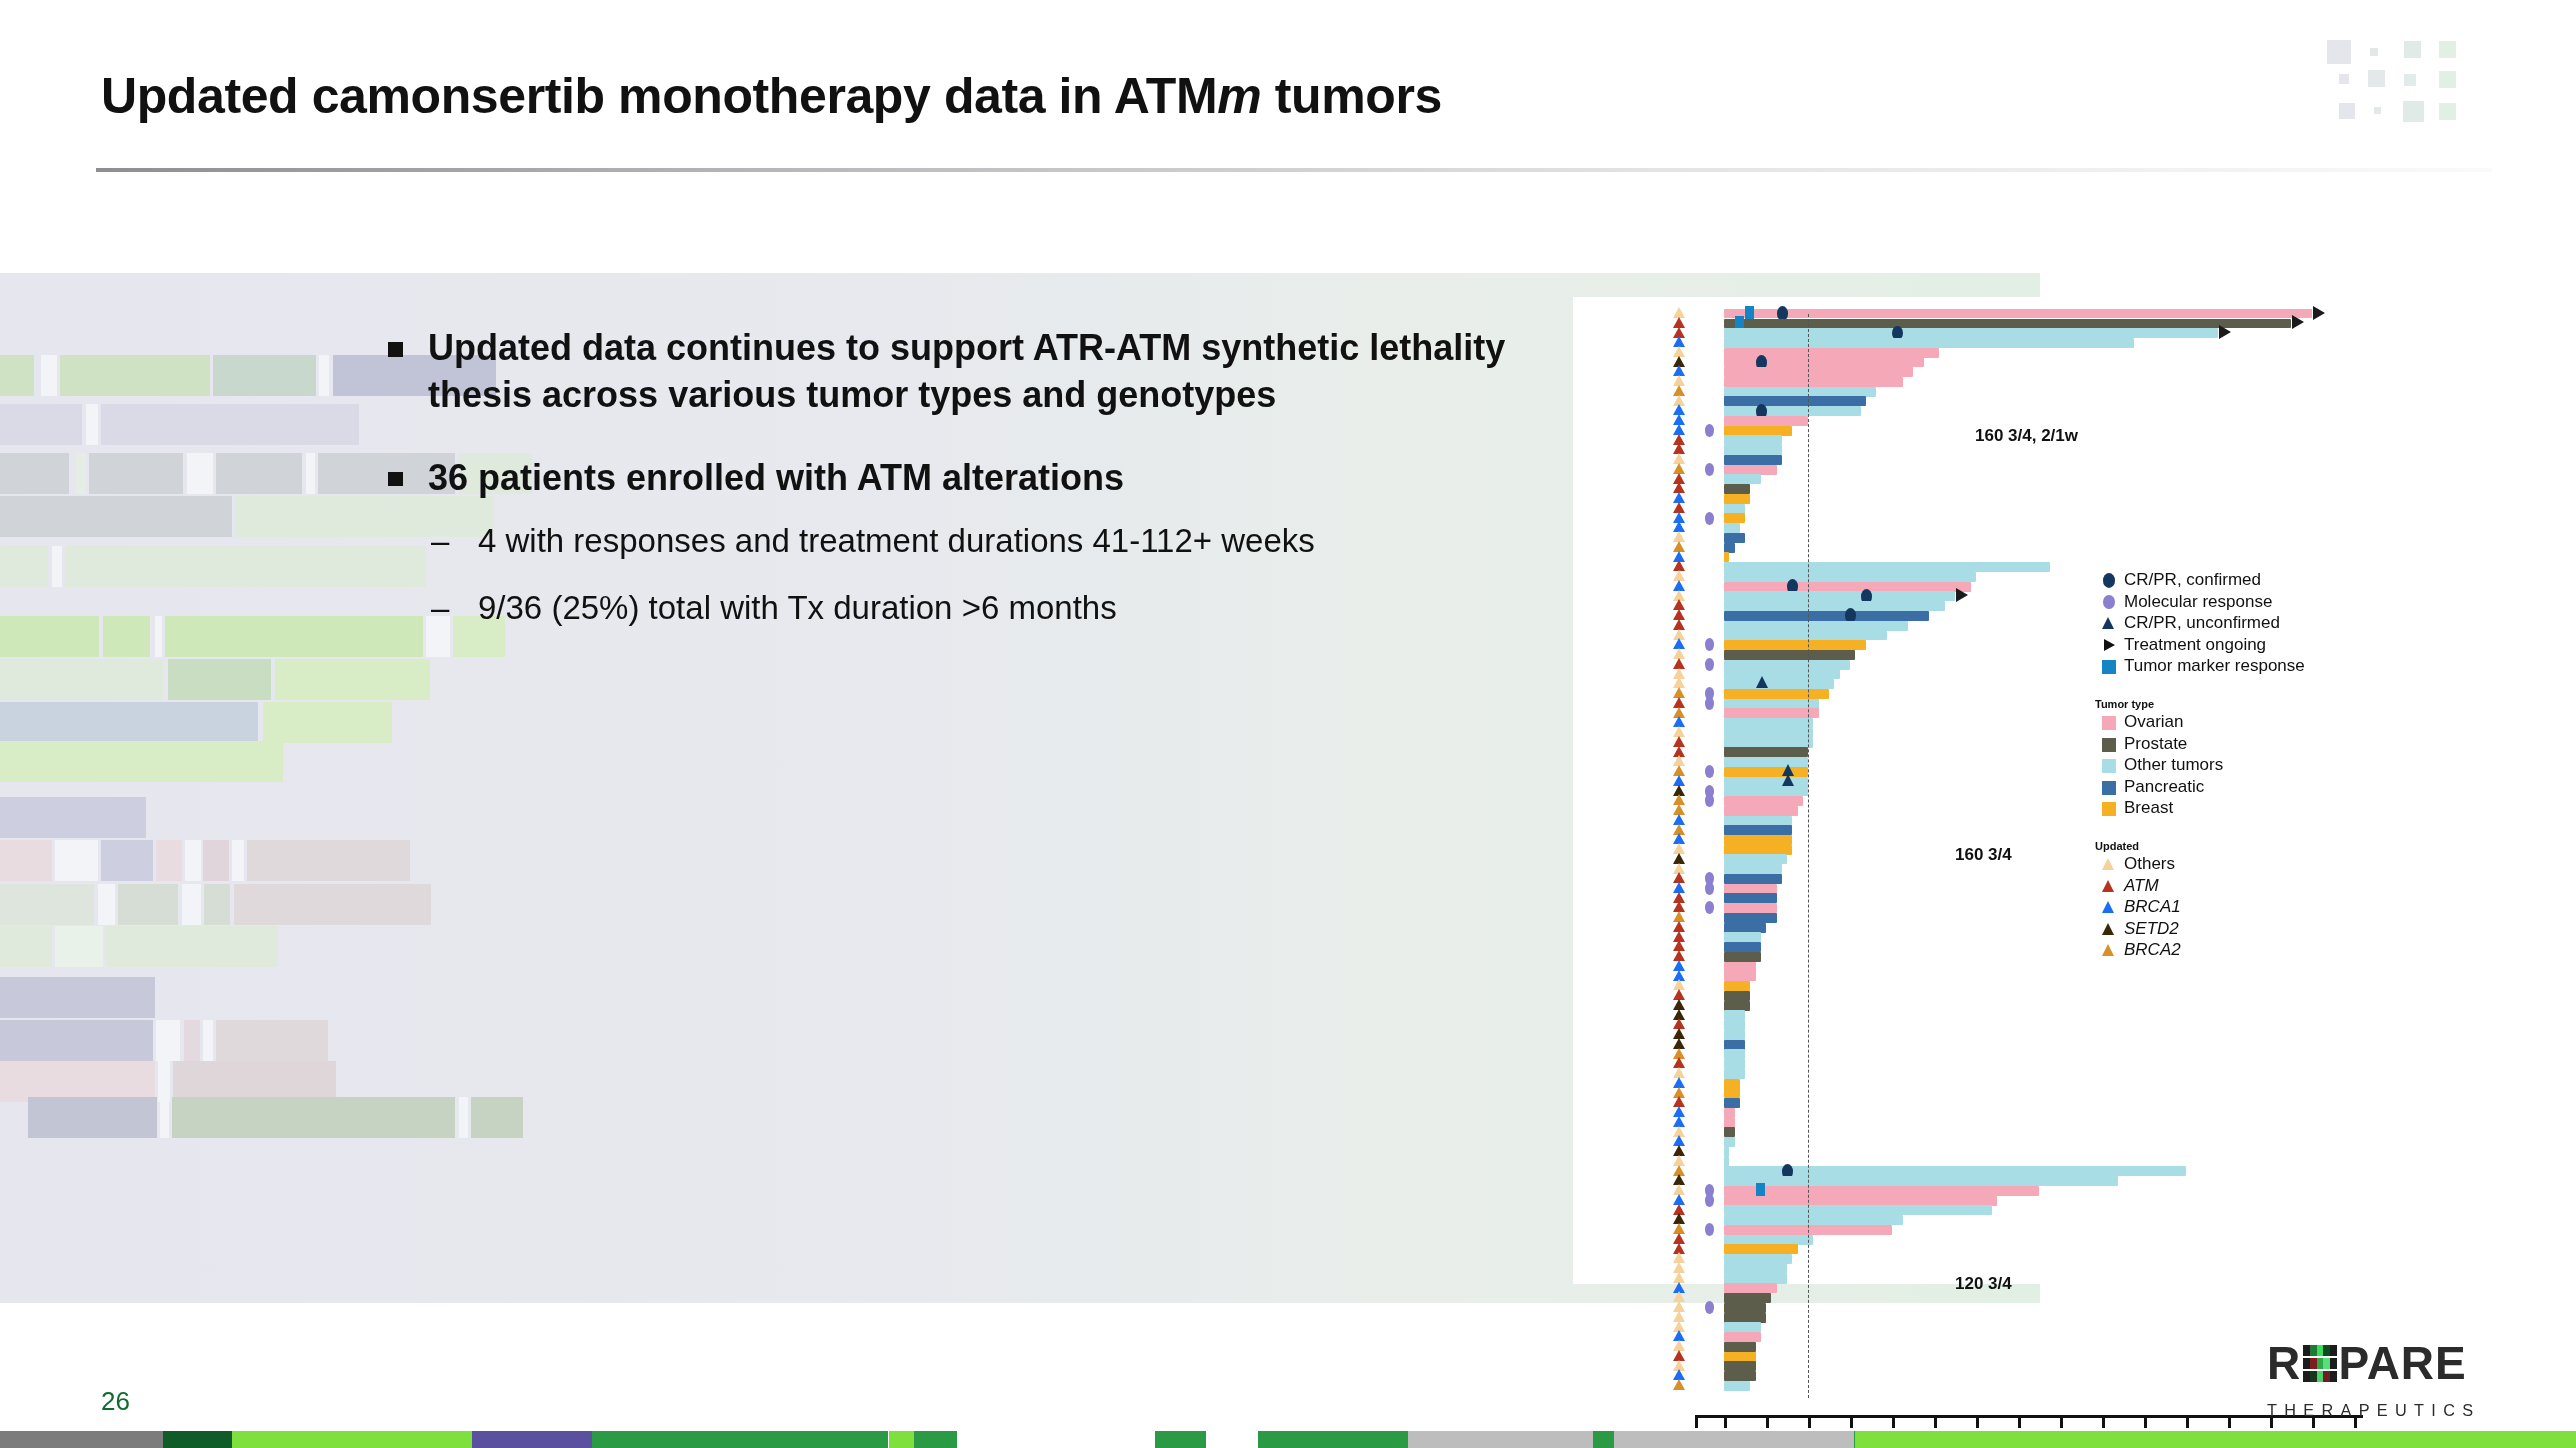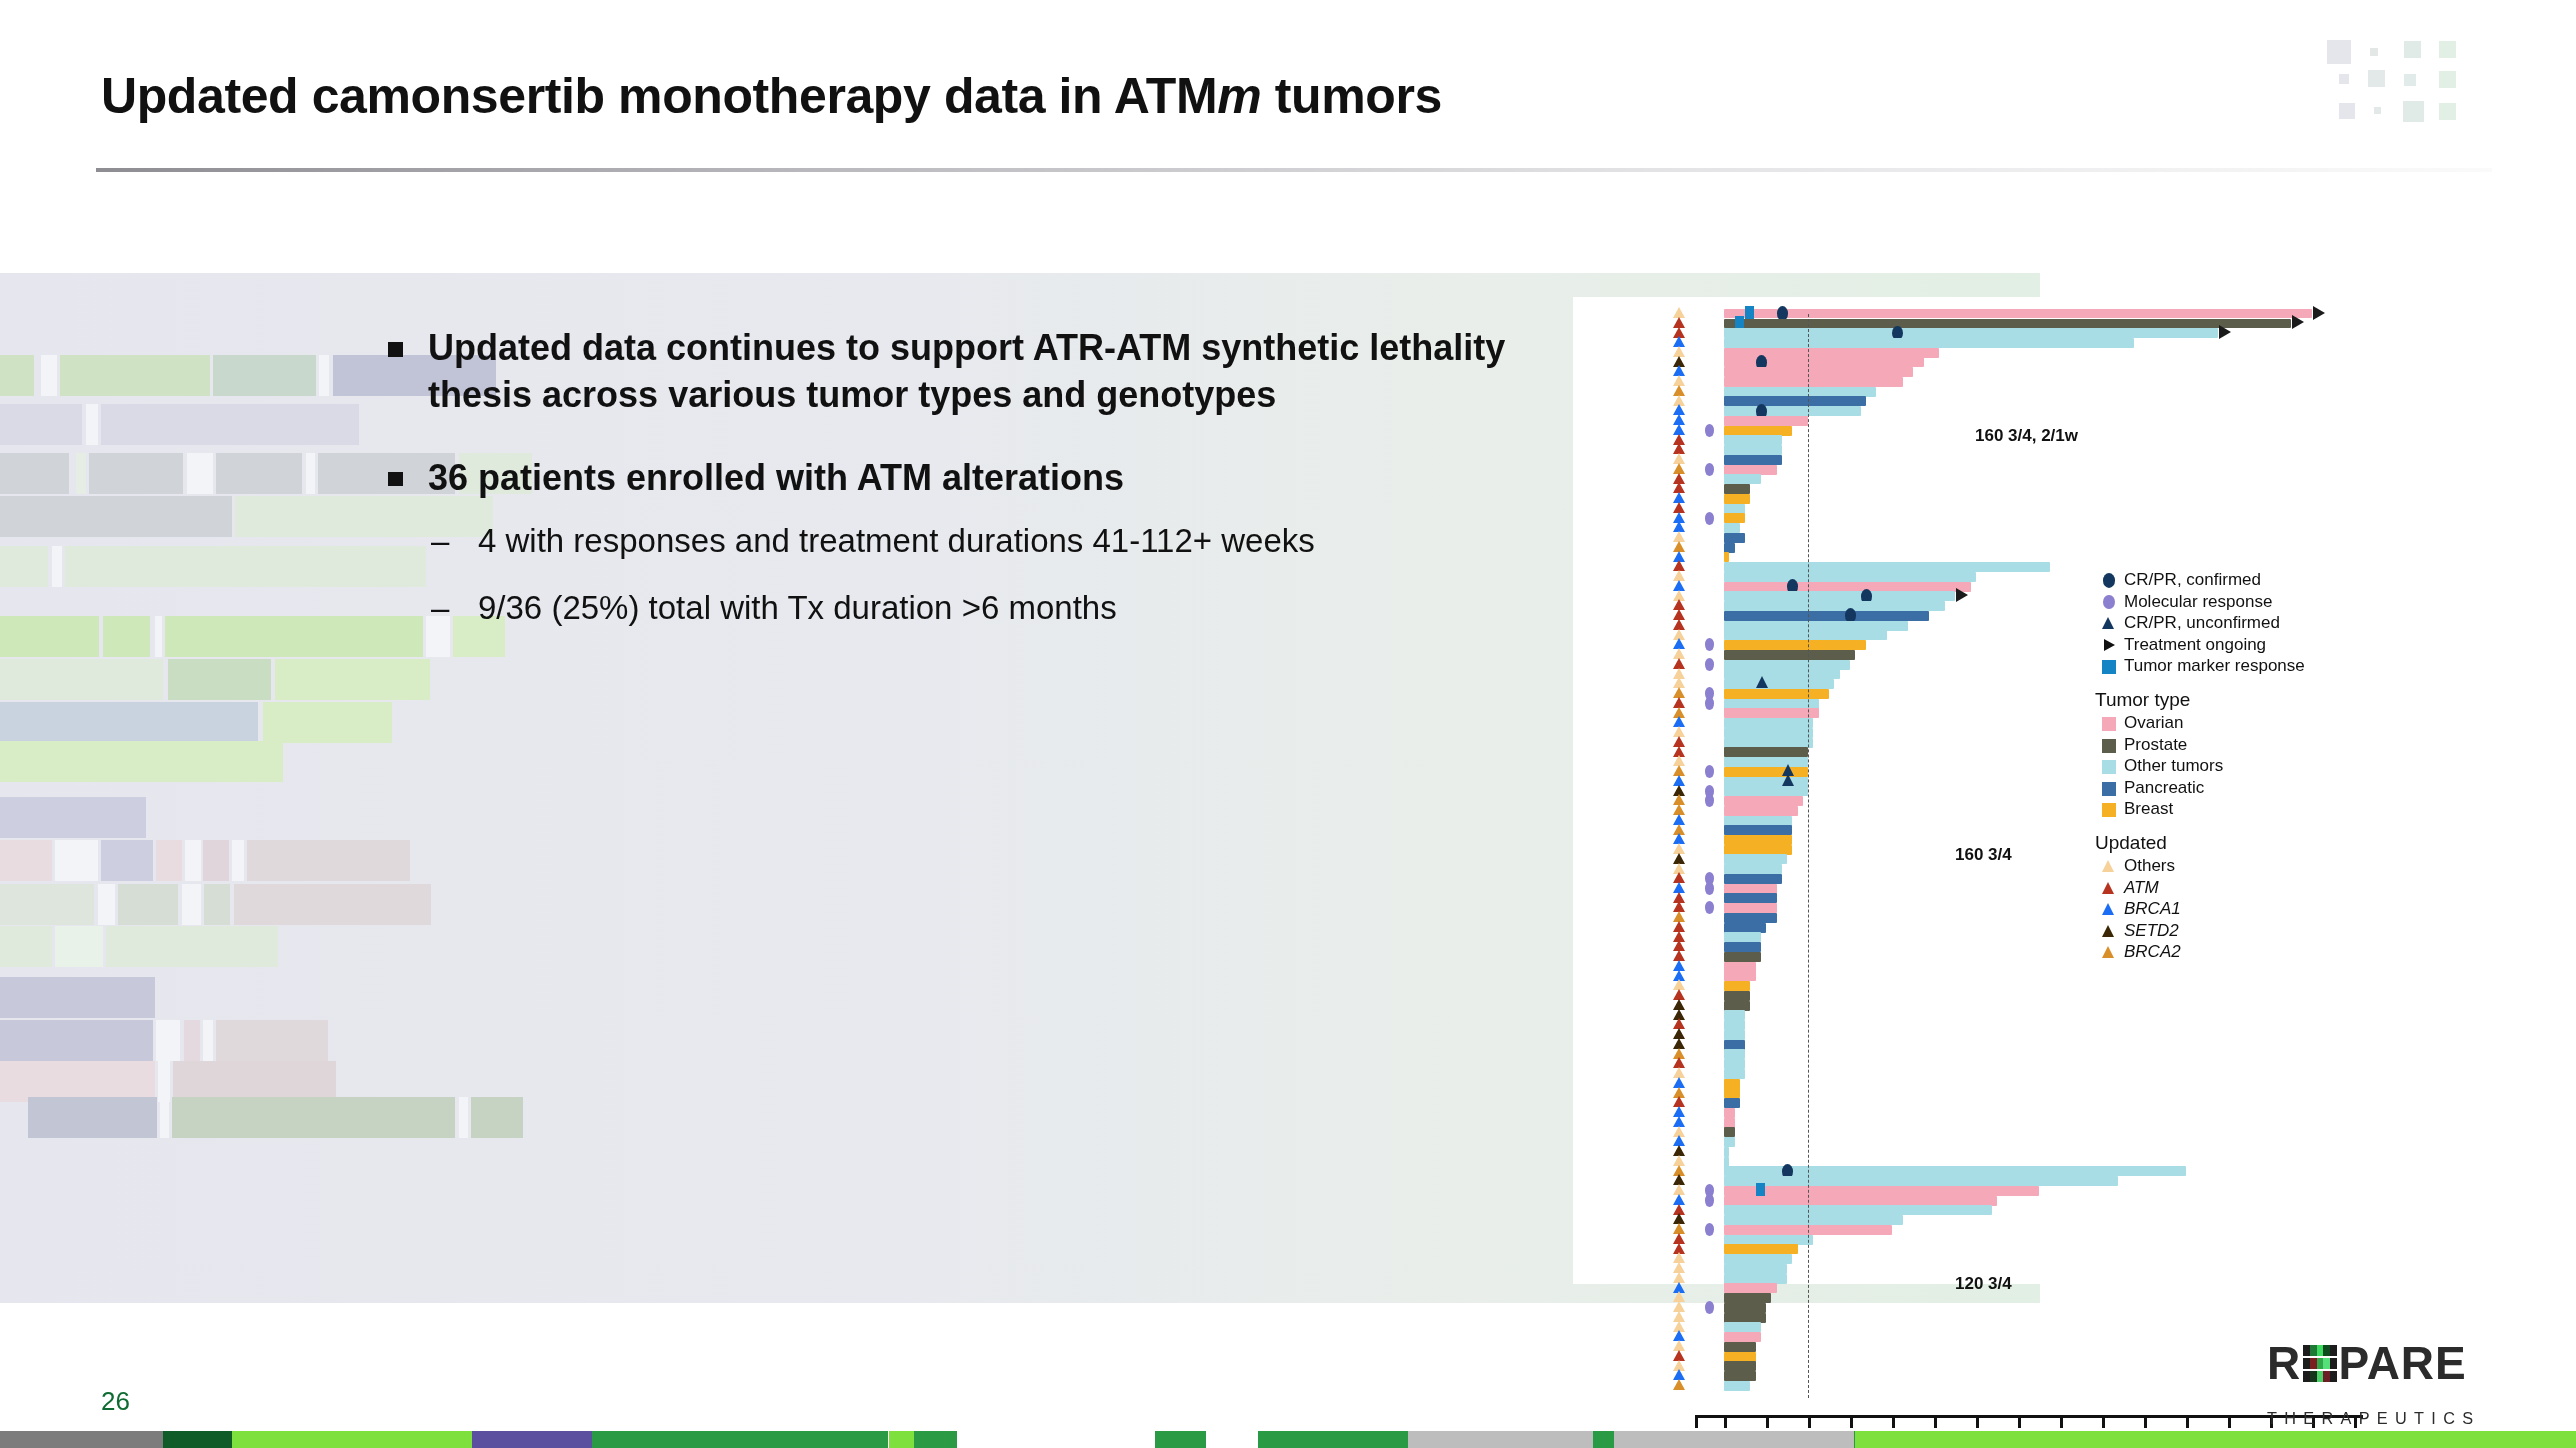--- a/index.html
+++ b/index.html
@@ -75,34 +75,34 @@
   .axis { position: absolute; left: 0; width: 807px; }
   .axisline { position: absolute; height: 3.4px; background: #111; }
   .tick { position: absolute; width: 2.6px; height: 11px; background: #111; }
   .ticklbl { position: absolute; font-size: 16.3px; color: #111; text-align: center; width: 52px; }
 
   
   .legend { position: absolute; left: 522px; top: 273px; width: 283px; }
   .lg-row { position: relative; height: 21.5px; font-size: 17px; color: #111; }
   .lg-row .lab { position: absolute; left: 29px; top: 0px; white-space: nowrap; }
   .lg-row .lab.it { font-style: italic; }
-  .lg-head { font-size: 19px; font-weight: normal; color: #111; margin-top: 11px; margin-bottom: 2.6px; }
+  .lg-head { font-size: 11px; font-weight: bold; color: #111; margin-top: 20px; margin-bottom: 2.6px; }
   .sw { position: absolute; left: 6.9px; top: 4.3px; width: 13.7px; height: 13.7px; }
   .mk-circ { position: absolute; left: 7.7px; top: 3.4px; width: 12px; height: 14.6px; border-radius: 50%; }
   .mk-tri { position: absolute; left: 6.9px; top: 4.3px; width: 0; height: 0;
             border-left: 6.9px solid transparent; border-right: 6.9px solid transparent; }
   .mk-play { position: absolute; left: 8.6px; top: 4.3px; width: 0; height: 0;
              border-top: 6.9px solid transparent; border-bottom: 6.9px solid transparent;
              border-left: 11px solid #111; }
 
   
   .pagenum { position: absolute; left: 101px; top: 1386px; font-size: 26px; font-weight: normal; color: #0f6b32; }
   .logo { position: absolute; left: 2267px; top: 1340px; width: 258px; }
   .logo .word { font-size: 46px; font-weight: bold; letter-spacing: 0.9px; color: #2b2b2b; line-height: 1; display:flex; align-items:center;}
-  .logo .sub { font-size: 16.3px; letter-spacing: 7.3px; color: #2b2b2b; margin-top: 23px; }
+  .logo .sub { font-size: 16.3px; letter-spacing: 7.3px; color: #2b2b2b; margin-top: 15px; }
   .pixE { position: relative; display: inline-block; width: 34px; height: 43px; margin: 0 1.7px; vertical-align: middle; }
   .pixE i { position: absolute; display: block; }
   .colorbar { position: absolute; left: 0; top: 1431px; width: 2576px; height: 18px; }
   .colorbar s { position: absolute; top: 0; height: 18px; text-decoration: none; display: block; }
 </style>
 </head>
 <body>
 
 <div id="slide">
 

